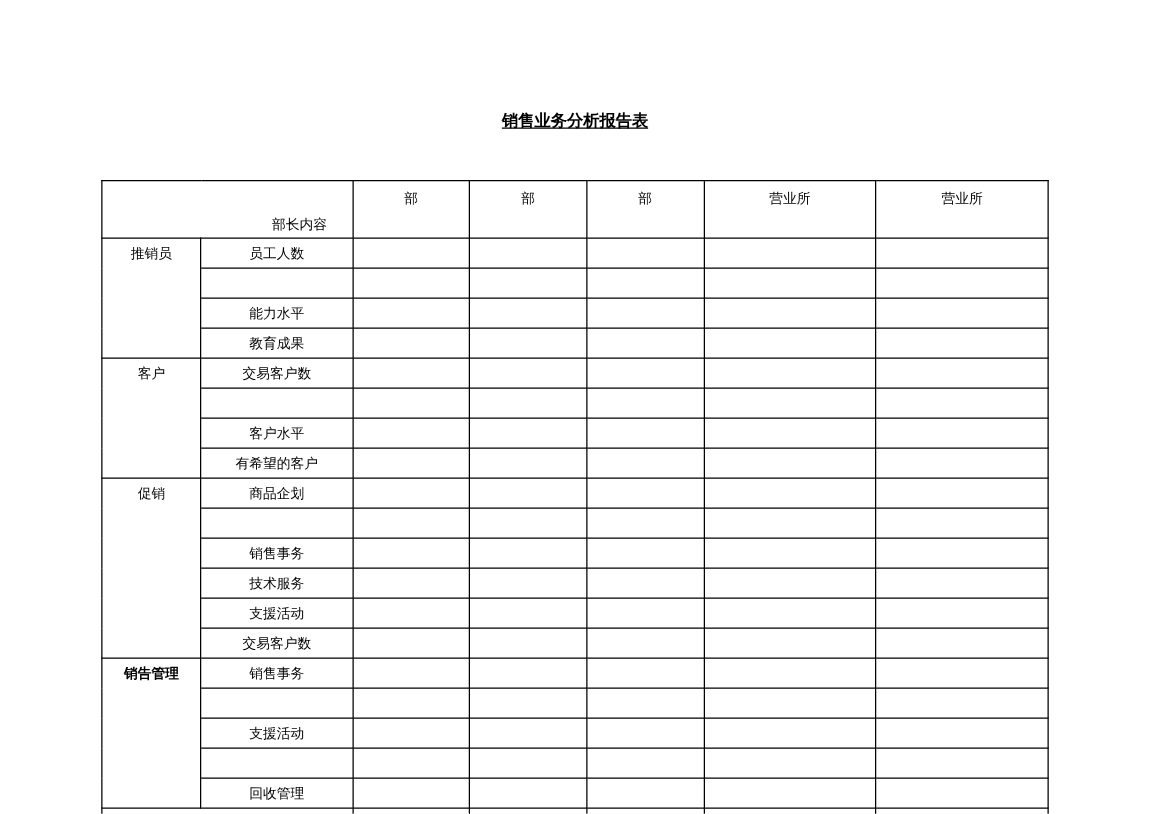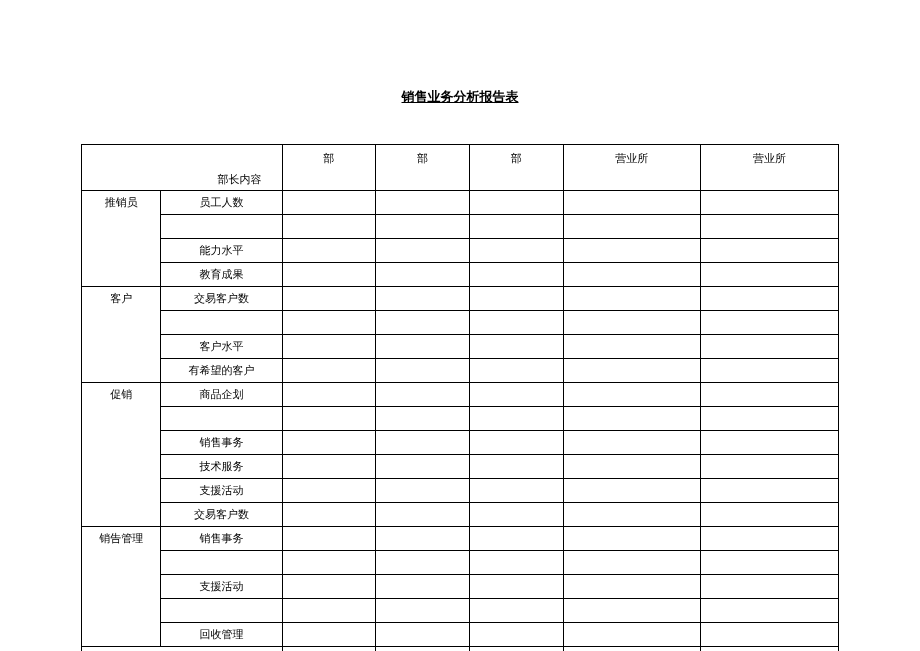--- a/index.html
+++ b/index.html
@@ -203,21 +203,21 @@
     <tr>
       <td>交易客户数</td>
       <td></td>
           <td></td>
           <td></td>
           <td></td>
           <td></td>
     </tr>
 
     <tr>
-      <td rowspan="5" style="vertical-align:top;padding-top:4px;">销告管理</td>
+      <td rowspan="5" style="vertical-align:top;padding-top:4px;font-weight:bold;">销告管理</td>
       <td>销售事务</td>
       <td></td>
           <td></td>
           <td></td>
           <td></td>
           <td></td>
     </tr>
     <tr>
       <td></td>
       <td></td>

